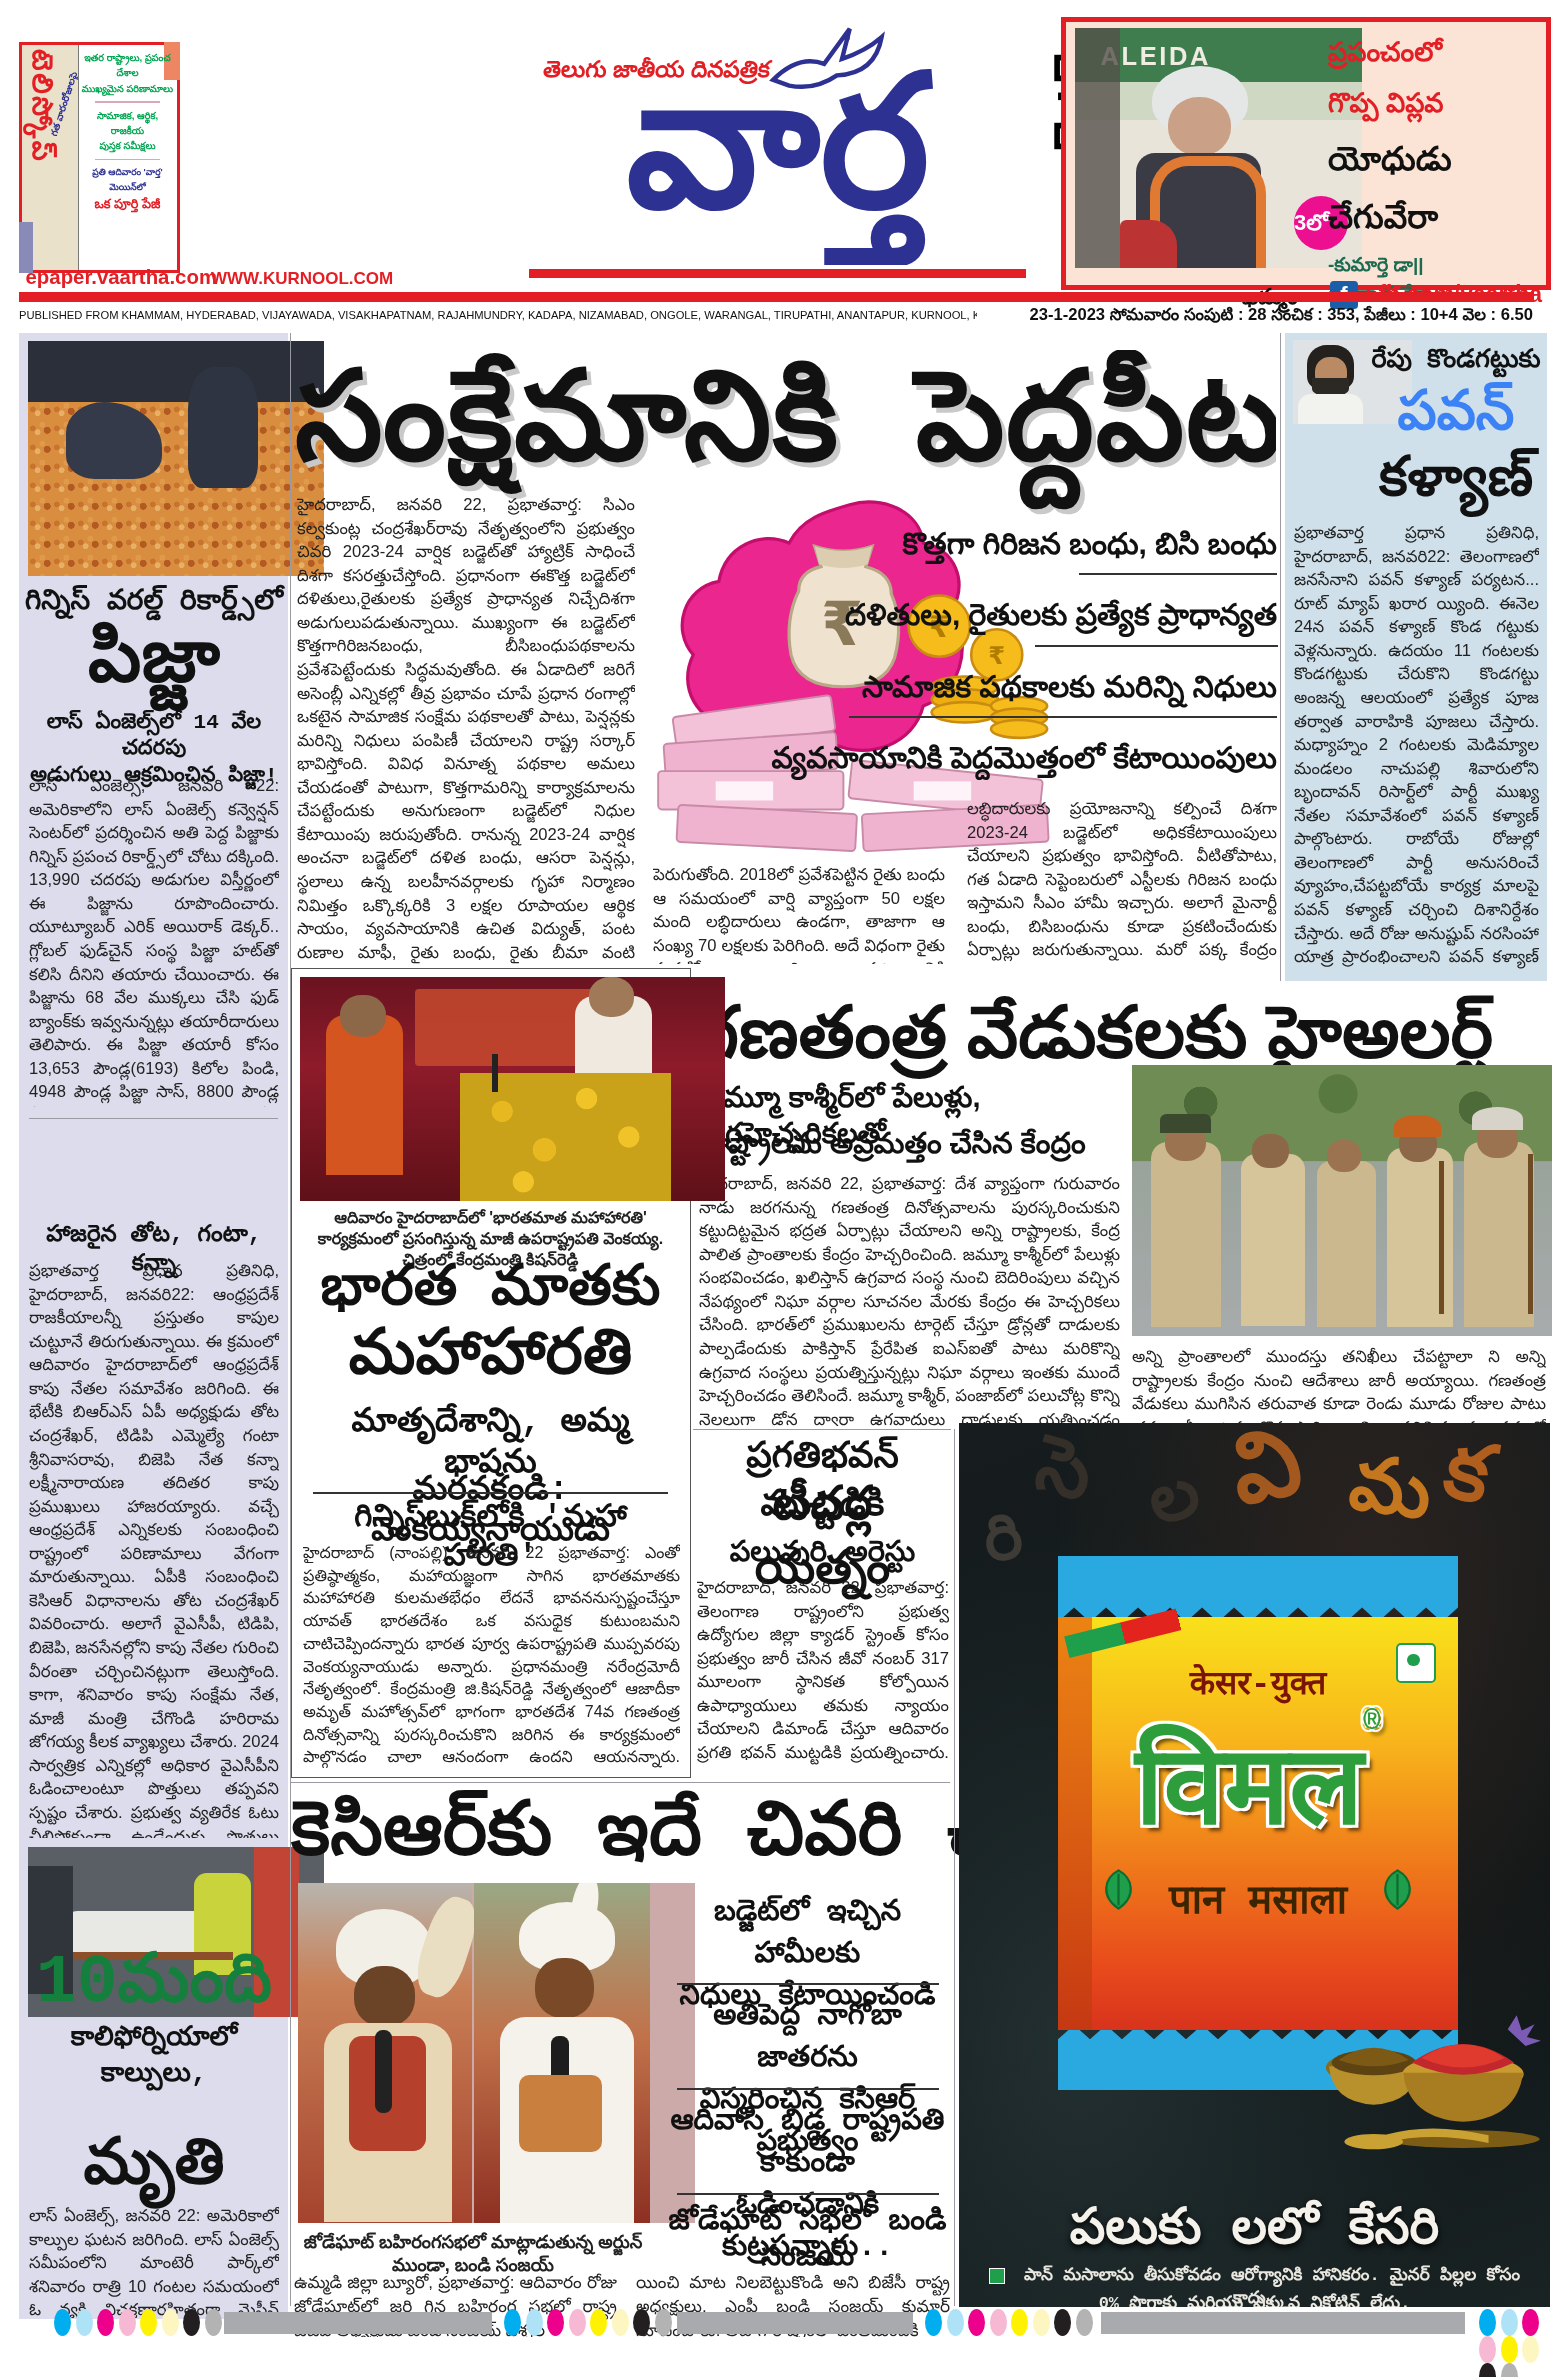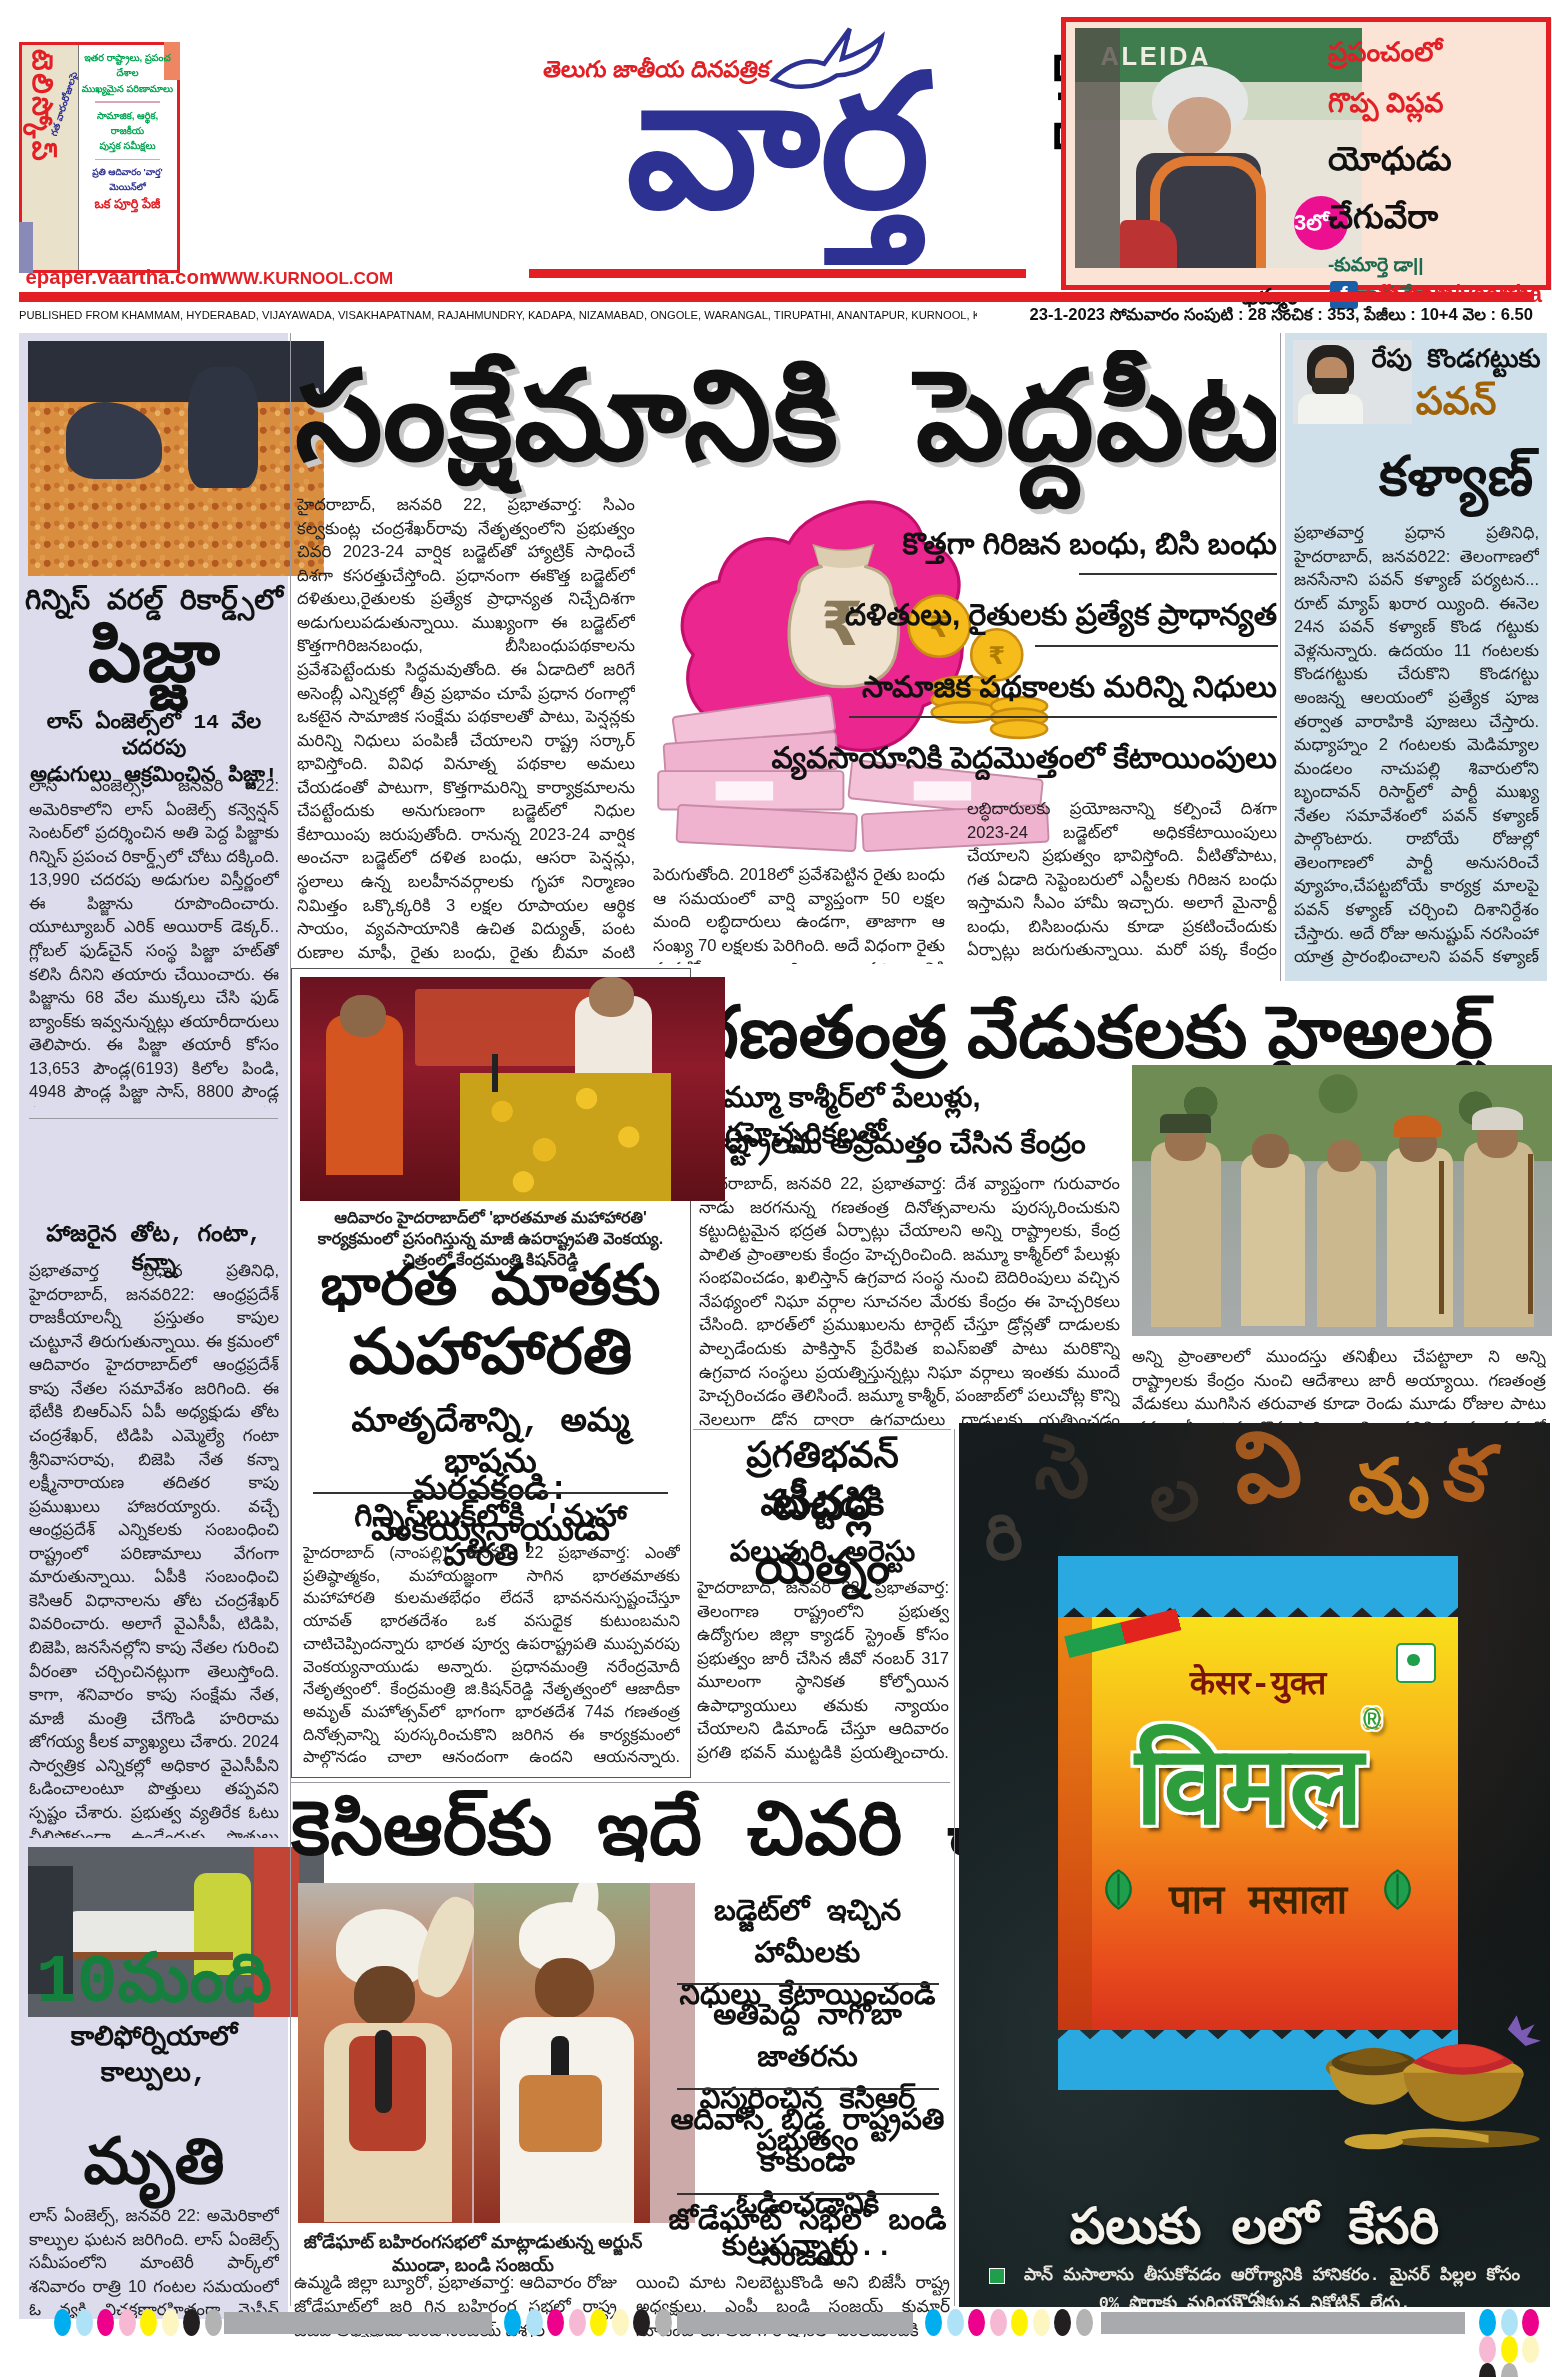--- a/index.html
+++ b/index.html
@@ -214,21 +214,21 @@
 
   <div class="thin" style="left:1280px;top:333px;width:1.3px;height:648px;"></div>
   <div class="t" style="left:1285px;top:333px;width:262px;height:648px;background:#cfe0ea;"></div>
   <div class="photo" style="left:1293px;top:340px;width:75px;height:84px;background:#dfe3e6;">
     <div style="position:absolute;left:14px;top:5.1px;width:47px;height:45px;background:#23201d;border-radius:42% 42% 30% 30%;"></div>
     <div style="position:absolute;left:22px;top:16.6px;width:32px;height:33px;background:#b98a63;border-radius:45%;"></div>
     <div style="position:absolute;left:19px;top:38px;width:37px;height:18px;background:#2c2824;border-radius:0 0 40% 40%;"></div>
     <div style="position:absolute;left:5.1px;top:54px;width:65px;height:31px;background:#f2f2ef;border-radius:12.8px 12.8px 0 0;"></div>
   </div>
   <div class="t ctr bold" style="left:1370px;top:345px;width:172px;font-size:25.5px;color:#111;">రేపు కొండగట్టుకు</div>
-  <div class="t ctr bold" style="left:1370px;top:381px;width:172px;font-size:38px;color:#a16207;">పవన్</div>
+  <div class="t ctr bold" style="left:1370px;top:381px;width:172px;font-size:55px;color:#3b82f6;">పవన్</div>
   <div class="t ctr bold" style="left:1370px;top:447px;width:172px;font-size:55px;color:#111;">కళ్యాణ్</div>
   <div class="t body-txt" style="left:1294px;top:521px;width:245px;height:451px;">ప్రభాతవార్త ప్రధాన ప్రతినిధి, హైదరాబాద్, జనవరి22: తెలంగాణలో జనసేనాని పవన్ కళ్యాణ్ పర్యటన... రూట్ మ్యాప్ ఖరార య్యింది. ఈనెల 24న పవన్ కళ్యాణ్ కొండ గట్టుకు వెళ్లనున్నారు. ఉదయం 11 గంటలకు కొండగట్టుకు చేరుకొని కొండగట్టు అంజన్న ఆలయంలో ప్రత్యేక పూజ తర్వాత వారాహికి పూజలు చేస్తారు. మధ్యాహ్నం 2 గంటలకు మెడిమ్యాల మండలం నాచుపల్లి శివారులోని బృందావన్ రిసార్ట్‌లో పార్టీ ముఖ్య నేతల సమావేశంలో పవన్ కళ్యాణ్ పాల్గొంటారు. రాబోయే రోజుల్లో తెలంగాణలో పార్టీ అనుసరించే వ్యూహం,చేపట్టబోయే కార్యక్ర మాలపై పవన్ కళ్యాణ్ చర్చించి దిశానిర్దేశం చేస్తారు. అదే రోజు అనుష్టుప్ నరసింహా యాత్ర ప్రారంభించాలని పవన్ కళ్యాణ్ నంకల్పించారు. ఈ యాత్రలో భాగంగా సాయంత్రం 4 గంటలకు ధర్మపురిలో శ్రీలక్ష్మీ నరసింహా స్వామికి ప్రత్యేక పూజలు చేస్తారు. అనంతరం మిగిలిన 31 నరసింహా క్షేత్రాలను పవన్ కళ్యాణ్ సందర్శించారు. సాయంత్రం 5 గంటలకు పార్టీ కార్యకర్తలతో సమావేశం ఉంటుంది.జగిత్యాల జిల్లాలో పవన్ కళ్యాణ్ పర్యటనకు సంబంధించిన రూట్ మ్యాప్‌ను జనసేన నేతలు విడుదల చేశారు.</div>
 
   <div class="t headline" style="left:697px;top:991px;width:849px;font-size:72px;">గణతంత్ర వేడుకలకు హైఅలర్ట్</div>
   <div class="t subhead" style="left:702px;top:1125px;width:415px;font-size:29px;">రాష్ట్రాలను అప్రమత్తం చేసిన కేంద్రం</div>
   <div class="t subhead" style="left:702px;top:1079px;width:415px;font-size:29px;">జమ్మూ కాశ్మీర్‌లో పేలుళ్లు, ఉగ్రహెచ్చరికలతో</div>
 
   <div class="photo" style="left:1132px;top:1065px;width:414px;height:271px;background:linear-gradient(180deg,#6f8c54 0%,#7d9a5e 34%,#9aa39b 36%,#a7abac 100%);">
     <div style="position:absolute;left:0;top:0;width:100%;height:96px;background:
       radial-gradient(circle at 15% 40%, #4c6b38 16.6px, transparent 17px),

